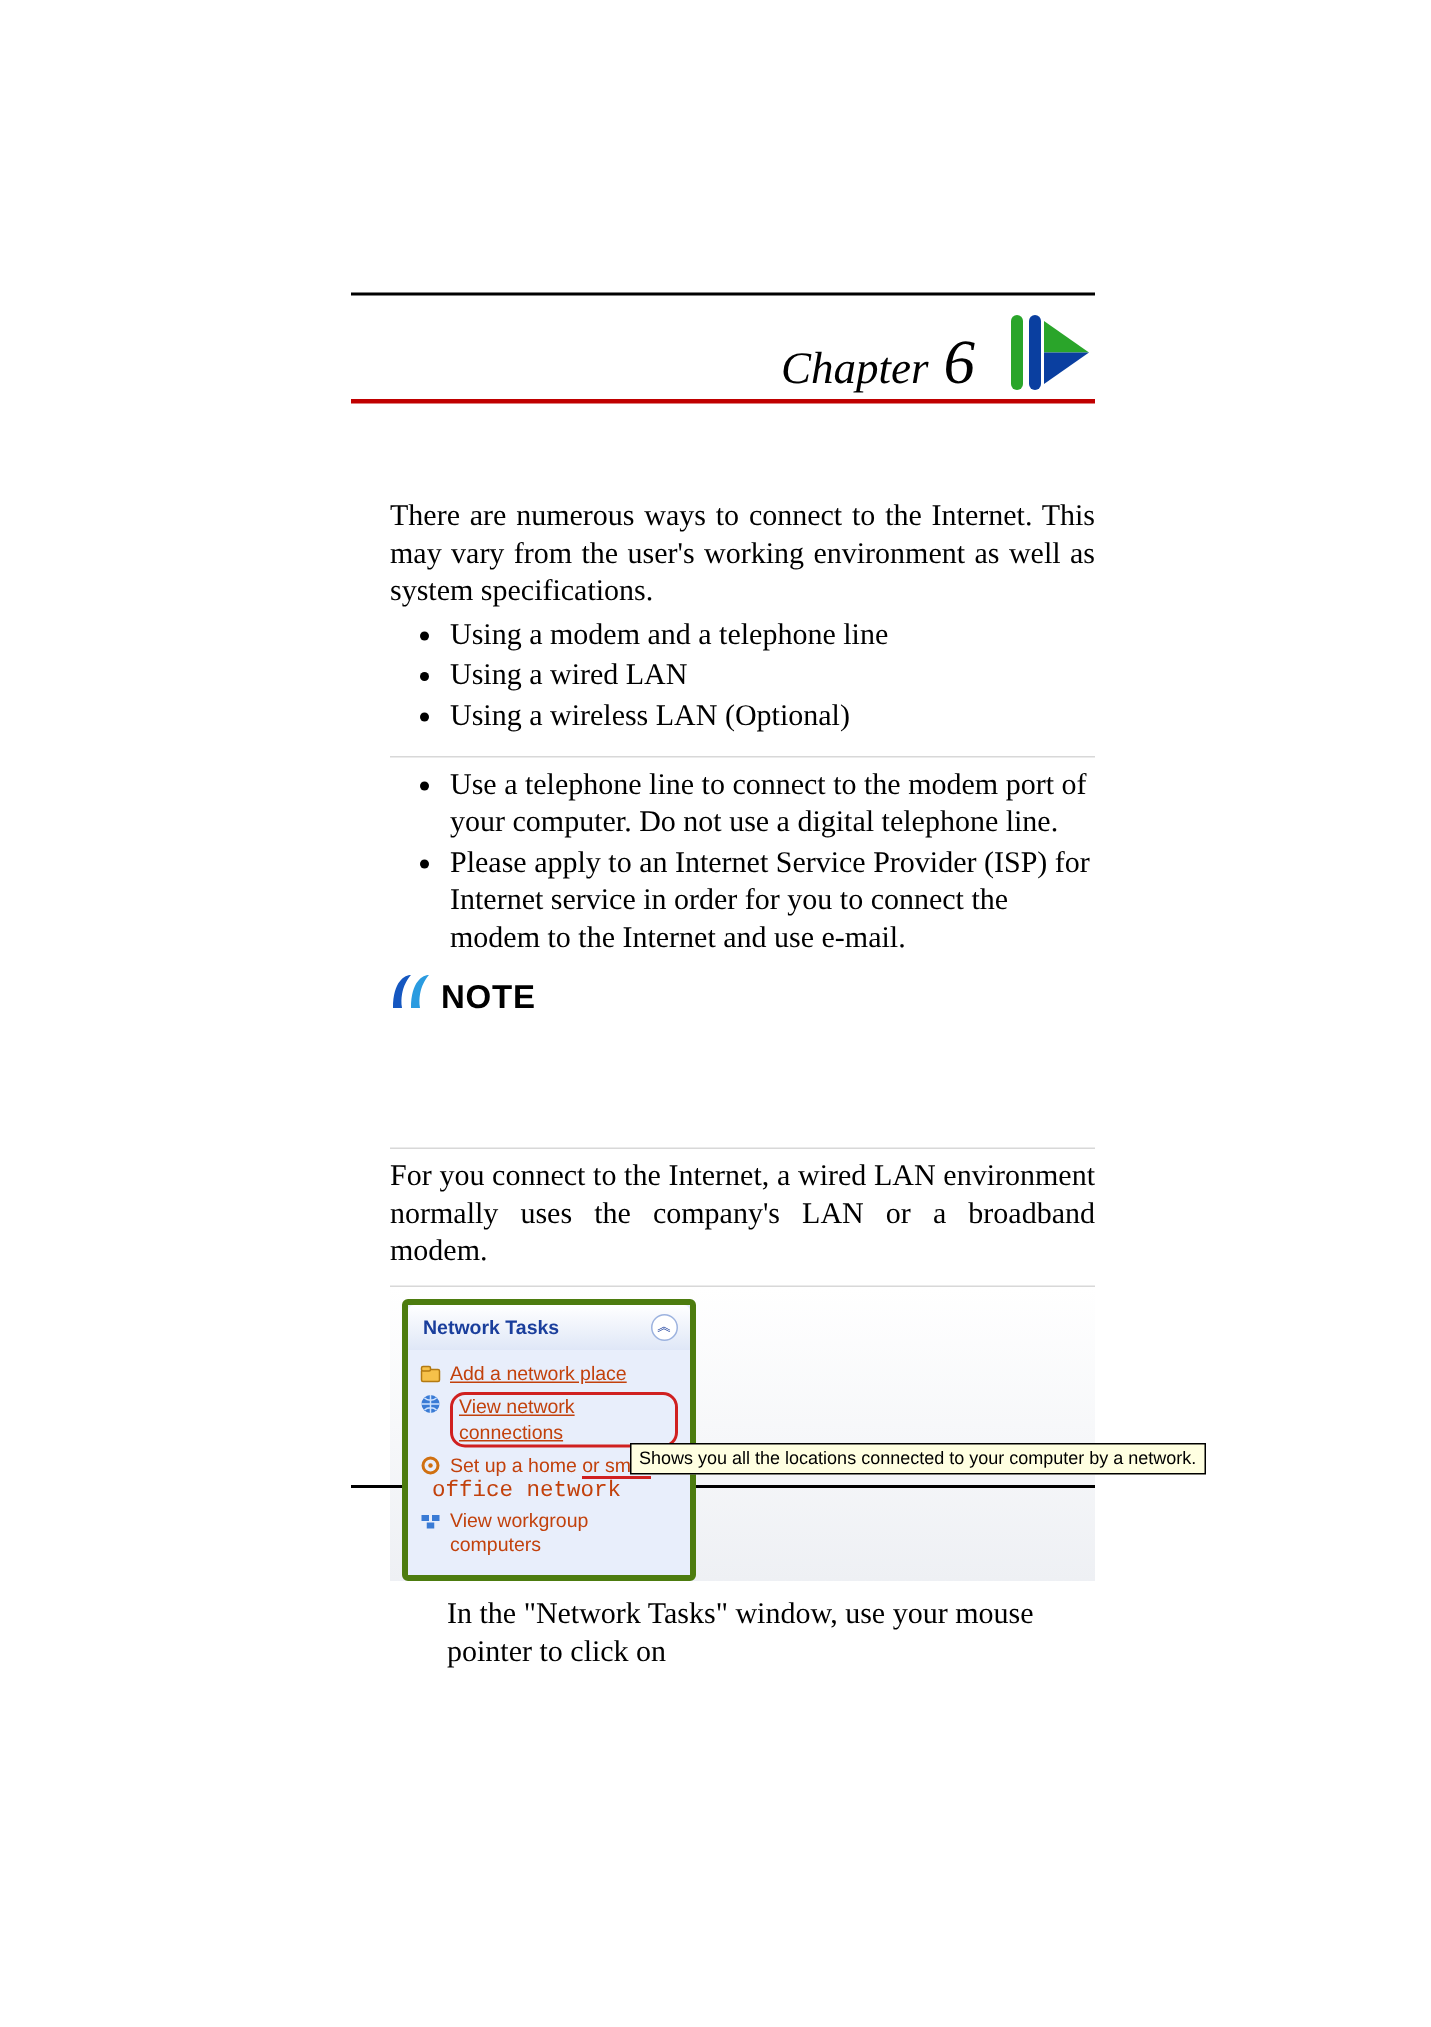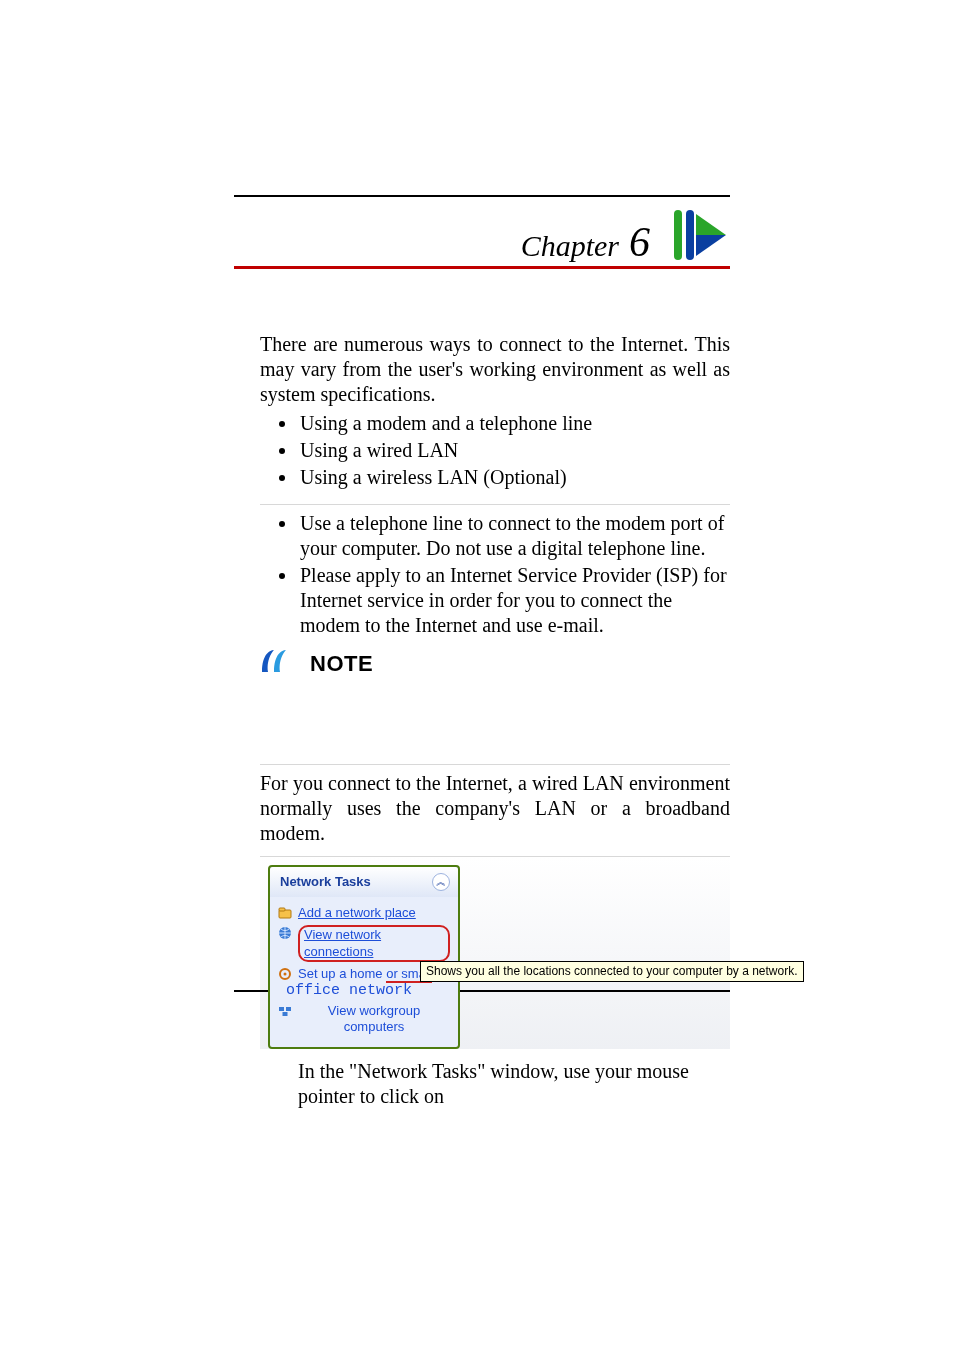--- a/index.html
+++ b/index.html
@@ -83,21 +83,21 @@
     padding-left: 2px;
   }
   .sec-divider-top {
     border-top: 1px solid #d8d8d8;
     margin: 14px 0 6px 0;
   }
   .note-row {
     margin: 10px 0 0 0;
     display: flex;
     align-items: center;
-    gap: 20px;
+    gap: 4px;
   }
   .note-label {
     font-family: Arial, Helvetica, sans-serif;
     font-weight: bold;
     font-size: 22px;
     letter-spacing: 0.5px;
   }
   .subhead-space {
     height: 70px;
   }
@@ -122,21 +122,21 @@
     position: absolute;
     left: 0; right: 0; top: 0; bottom: 0;
     background: linear-gradient(to bottom, #ffffff 0%, #eef0f4 100%);
     z-index: 0;
   }
   .nt-panel {
     position: relative;
     z-index: 1;
     width: 188px;
     margin: 8px 0 8px 8px;
-    border: 2px solid #4d7c0f;
+    border: 4px solid #4d7c0f;
     border-radius: 4px;
     background: #e8eefb;
     font-family: Tahoma, Arial, sans-serif;
     font-size: 13px;
     color: #1a3e9c;
   }
   .nt-head {
     display: flex;
     align-items: center;
     justify-content: space-between;
@@ -169,23 +169,22 @@
     gap: 6px;
     padding: 2px 0;
     cursor: pointer;
   }
   .nt-item .nt-ico {
     width: 14px; height: 14px;
     flex: 0 0 14px;
     margin-top: 1px;
   }
   .nt-link {
-    color: #1d4ed8;
+    color: #c2410c;
     text-decoration: underline;
-    text-align: center;
   }
   .nt-link.nolink {
     text-decoration: none;
   }
   .nt-highlight {
     display: inline-block;
     border: 2px solid #d02020;
     border-radius: 10px;
     padding: 0 4px;
   }

